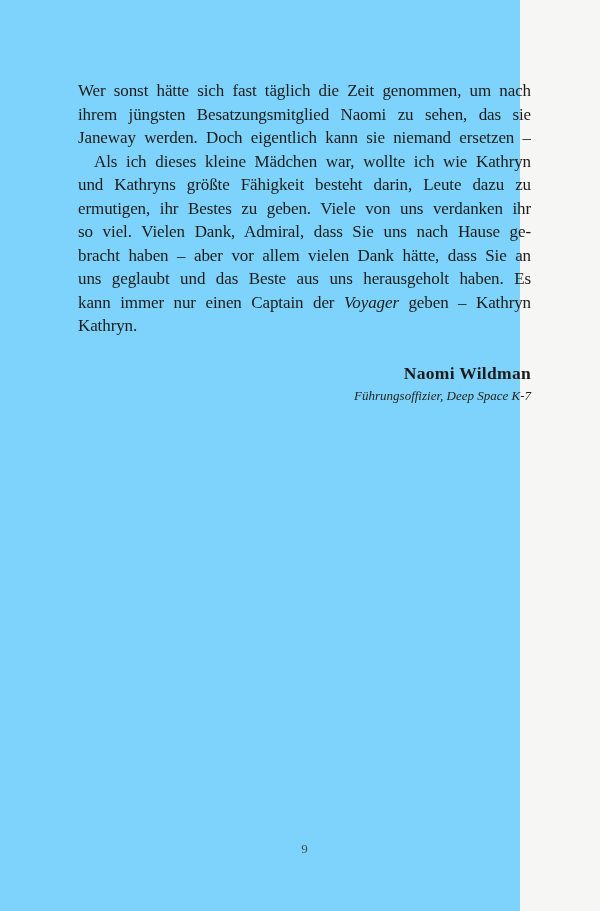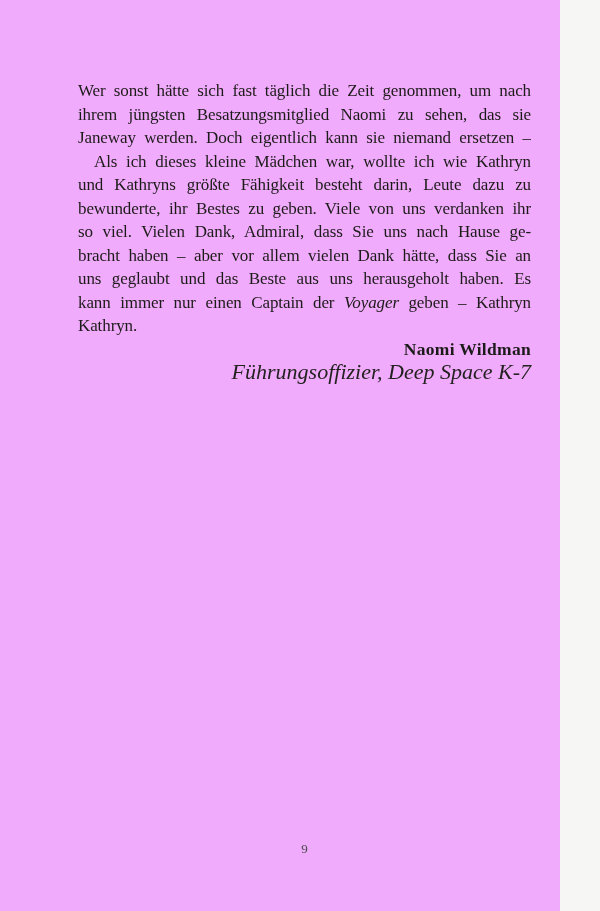--- a/index.html
+++ b/index.html
@@ -11,23 +11,23 @@
     height: 911px;
     background: #f6f6f5;
     font-family: "Liberation Serif", "DejaVu Serif", serif;
     position: relative;
     overflow: hidden;
   }
   .page {
     position: absolute;
     left: 0;
     top: 0;
-    width: 560px;
+    width: 520px;
     height: 911px;
-    background: #f0abfc;
+    background: #7dd3fc;
   }
   .text-column {
     position: absolute;
     left: 78px;
     top: 79px;
     width: 453px;
     color: #1d1b19;
     font-size: 17px;
   }
   .para {
@@ -46,32 +46,33 @@
   .line.last {
     text-align-last: left;
   }
   .line.indent {
     text-indent: 16px;
   }
   .line i {
     font-style: italic;
   }
   .signature {
+    margin-top: 24px;
     text-align: right;
   }
   .sig-name {
     font-weight: bold;
     font-size: 17.5px;
     line-height: 23px;
     letter-spacing: 0.3px;
     color: #1d1b19;
   }
   .sig-title {
     font-style: italic;
-    font-size: 22px;
+    font-size: 13px;
     line-height: 22px;
     color: #242220;
   }
   .page-number {
     position: absolute;
     left: 78px;
     top: 841px;
     width: 453px;
     text-align: center;
     font-size: 13px;
@@ -86,21 +87,21 @@
   <div class="text-column">
     <div id="paragraphs">
         <div class="para">
           <div class="line">Wer sonst hätte sich fast täglich die Zeit genommen, um nach</div>
           <div class="line">ihrem jüngsten Besatzungsmitglied Naomi zu sehen, das sie</div>
         </div>
         <div class="para">
           <div class="line">Janeway werden. Doch eigentlich kann sie niemand ersetzen –</div>
           <div class="line indent">Als ich dieses kleine Mädchen war, wollte ich wie Kathryn</div>
           <div class="line">und Kathryns größte Fähigkeit besteht darin, Leute dazu zu</div>
-          <div class="line">bewunderte, ihr Bestes zu geben. Viele von uns verdanken ihr</div>
+          <div class="line">ermutigen, ihr Bestes zu geben. Viele von uns verdanken ihr</div>
           <div class="line">so viel. Vielen Dank, Admiral, dass Sie uns nach Hause ge-</div>
           <div class="line">bracht haben – aber vor allem vielen Dank hätte, dass Sie an</div>
           <div class="line">uns geglaubt und das Beste aus uns herausgeholt haben. Es</div>
           <div class="line">kann immer nur einen Captain der <i>Voyager</i> geben – Kathryn</div>
           <div class="line last">Kathryn.</div>
         </div>
       </div>
     <div class="signature">
       <div class="sig-name">Naomi Wildman</div>
       <div class="sig-title">Führungsoffizier, Deep Space K-7</div>

